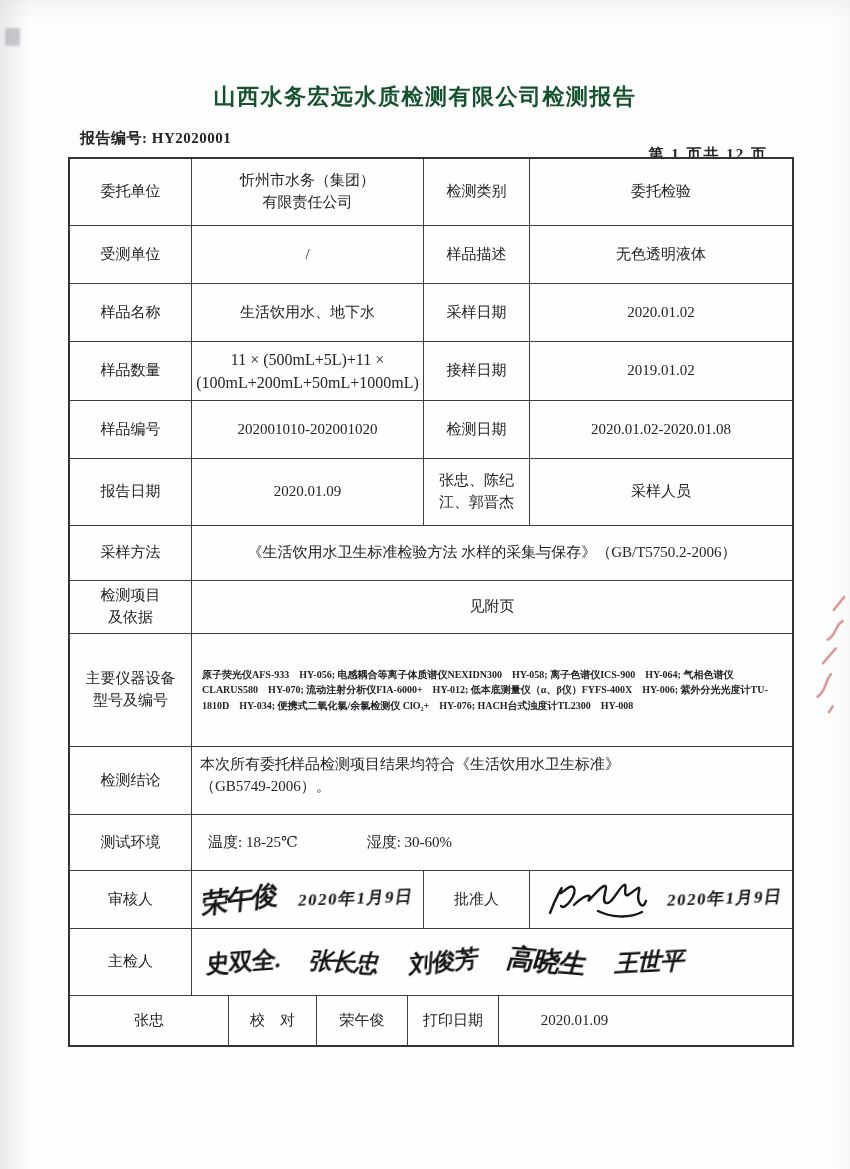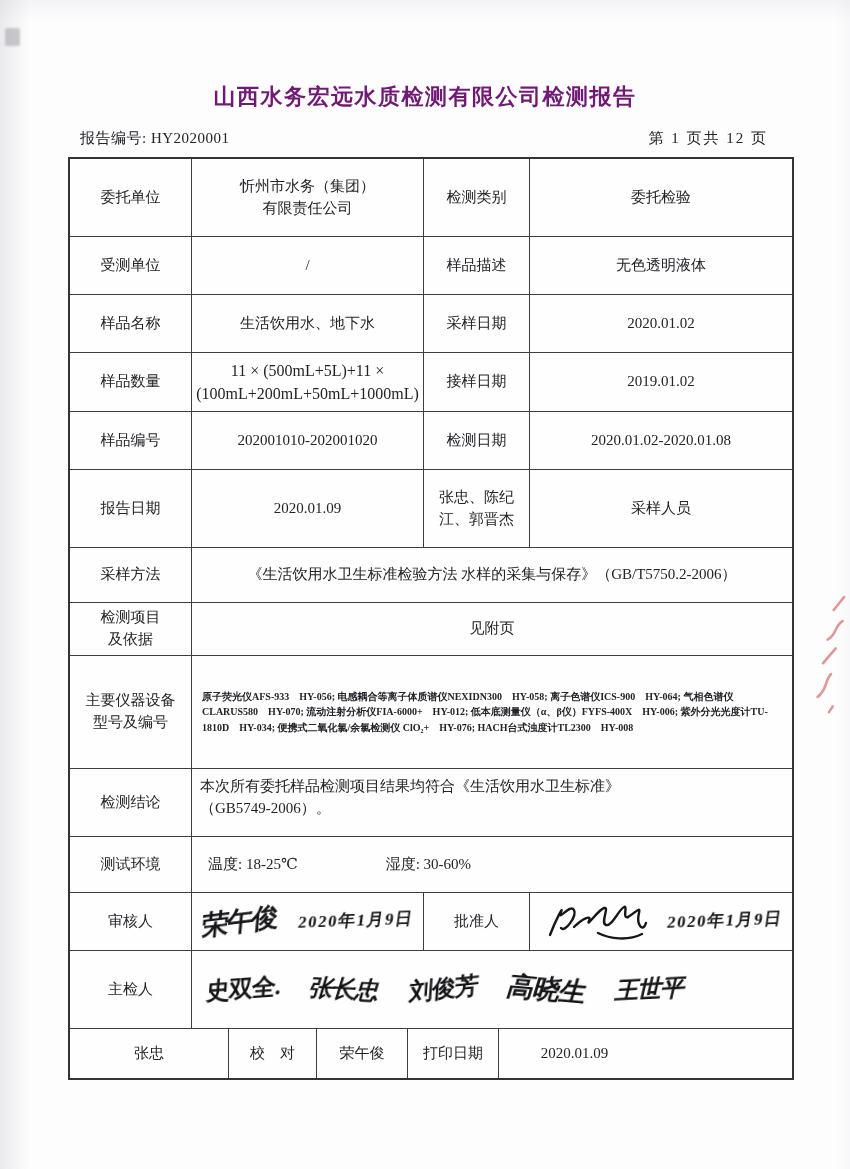--- a/index.html
+++ b/index.html
@@ -16,49 +16,49 @@
       linear-gradient(180deg, rgba(205,205,212,.20), rgba(255,255,255,0) 22px),
       linear-gradient(270deg, rgba(215,215,220,.14), rgba(255,255,255,0) 14px);
   }
   .corner-mark {
     position:absolute; left:5px; top:28px; width:15px; height:18px;
     background:#8f8f98; opacity:.45; filter:blur(1.2px); border-radius:2px;
   }
   .title {
     position:absolute; left:0; right:0; top:82px; margin:0;
     text-align:center; font-size:22px; font-weight:700; letter-spacing:1.5px;
-    color:#701a75;
+    color:#14532d;
   }
   .meta { position:absolute; left:80px; right:80px; top:129px; height:22px; font-size:15px; }
-  .report-no { position:absolute; left:0; top:0; letter-spacing:.5px; }
-  .page-ind  { position:absolute; right:2px; top:0; letter-spacing:2px; }
+  .report-no { position:absolute; left:0; top:0; letter-spacing:.5px;font-weight:bold; }
+  .page-ind  { position:absolute; right:2px; top:16px; letter-spacing:2px;font-weight:bold; }
 
   .doc-table {
     position:absolute; left:68px; top:157px; width:722px;
     border:2px solid #343438; background:#fefefe;
   }
   .row { display:grid; box-sizing:border-box; border-bottom:1.5px solid #3d3d42; }
   .row:last-child { border-bottom:none; }
   .cols4 { grid-template-columns:122px 232px 106px 262px; }
   .cols2 { grid-template-columns:122px 600px; }
   .colsf { grid-template-columns:159px 88px 91px 91px 151px 142px; }
-  .h60{height:78px} .h58{height:58px} .h59{height:59px} .h55{height:55px}
+  .h60{height:67px} .h58{height:58px} .h59{height:59px} .h55{height:55px}
   .h53{height:53px} .h113{height:113px} .h68{height:68px} .h56{height:56px}
   .h49{height:49px}
   .cell {
     box-sizing:border-box; border-right:1.5px solid #3d3d42;
     display:flex; align-items:center; justify-content:center;
     text-align:center; padding:4px 8px; font-size:15px; line-height:1.45;
     white-space:pre-line; overflow:visible;
   }
   .cell:last-child { border-right:none; }
   .cell.left { justify-content:flex-start; text-align:left; }
   .cell.top  { align-items:flex-start; padding-top:7px; }
   .cell.small { font-size:10px; line-height:1.55; padding:8px 10px;font-weight:bold; }
-  .env-cell { justify-content:flex-start; padding-left:16px; gap:88px; white-space:nowrap; }
+  .env-cell { justify-content:flex-start; padding-left:16px; gap:69px; white-space:nowrap; }
 
   
   .sig {
     font-size:27px; font-weight:700; color:#17171a;
     transform:rotate(-7deg) skewX(-12deg); filter:blur(.35px);
     letter-spacing:-2px; white-space:nowrap;
   }
   .sig-date {
     font-size:17px; font-weight:600; color:#1b1b1e;
     transform:rotate(-2deg) skewX(-10deg); filter:blur(.25px);

